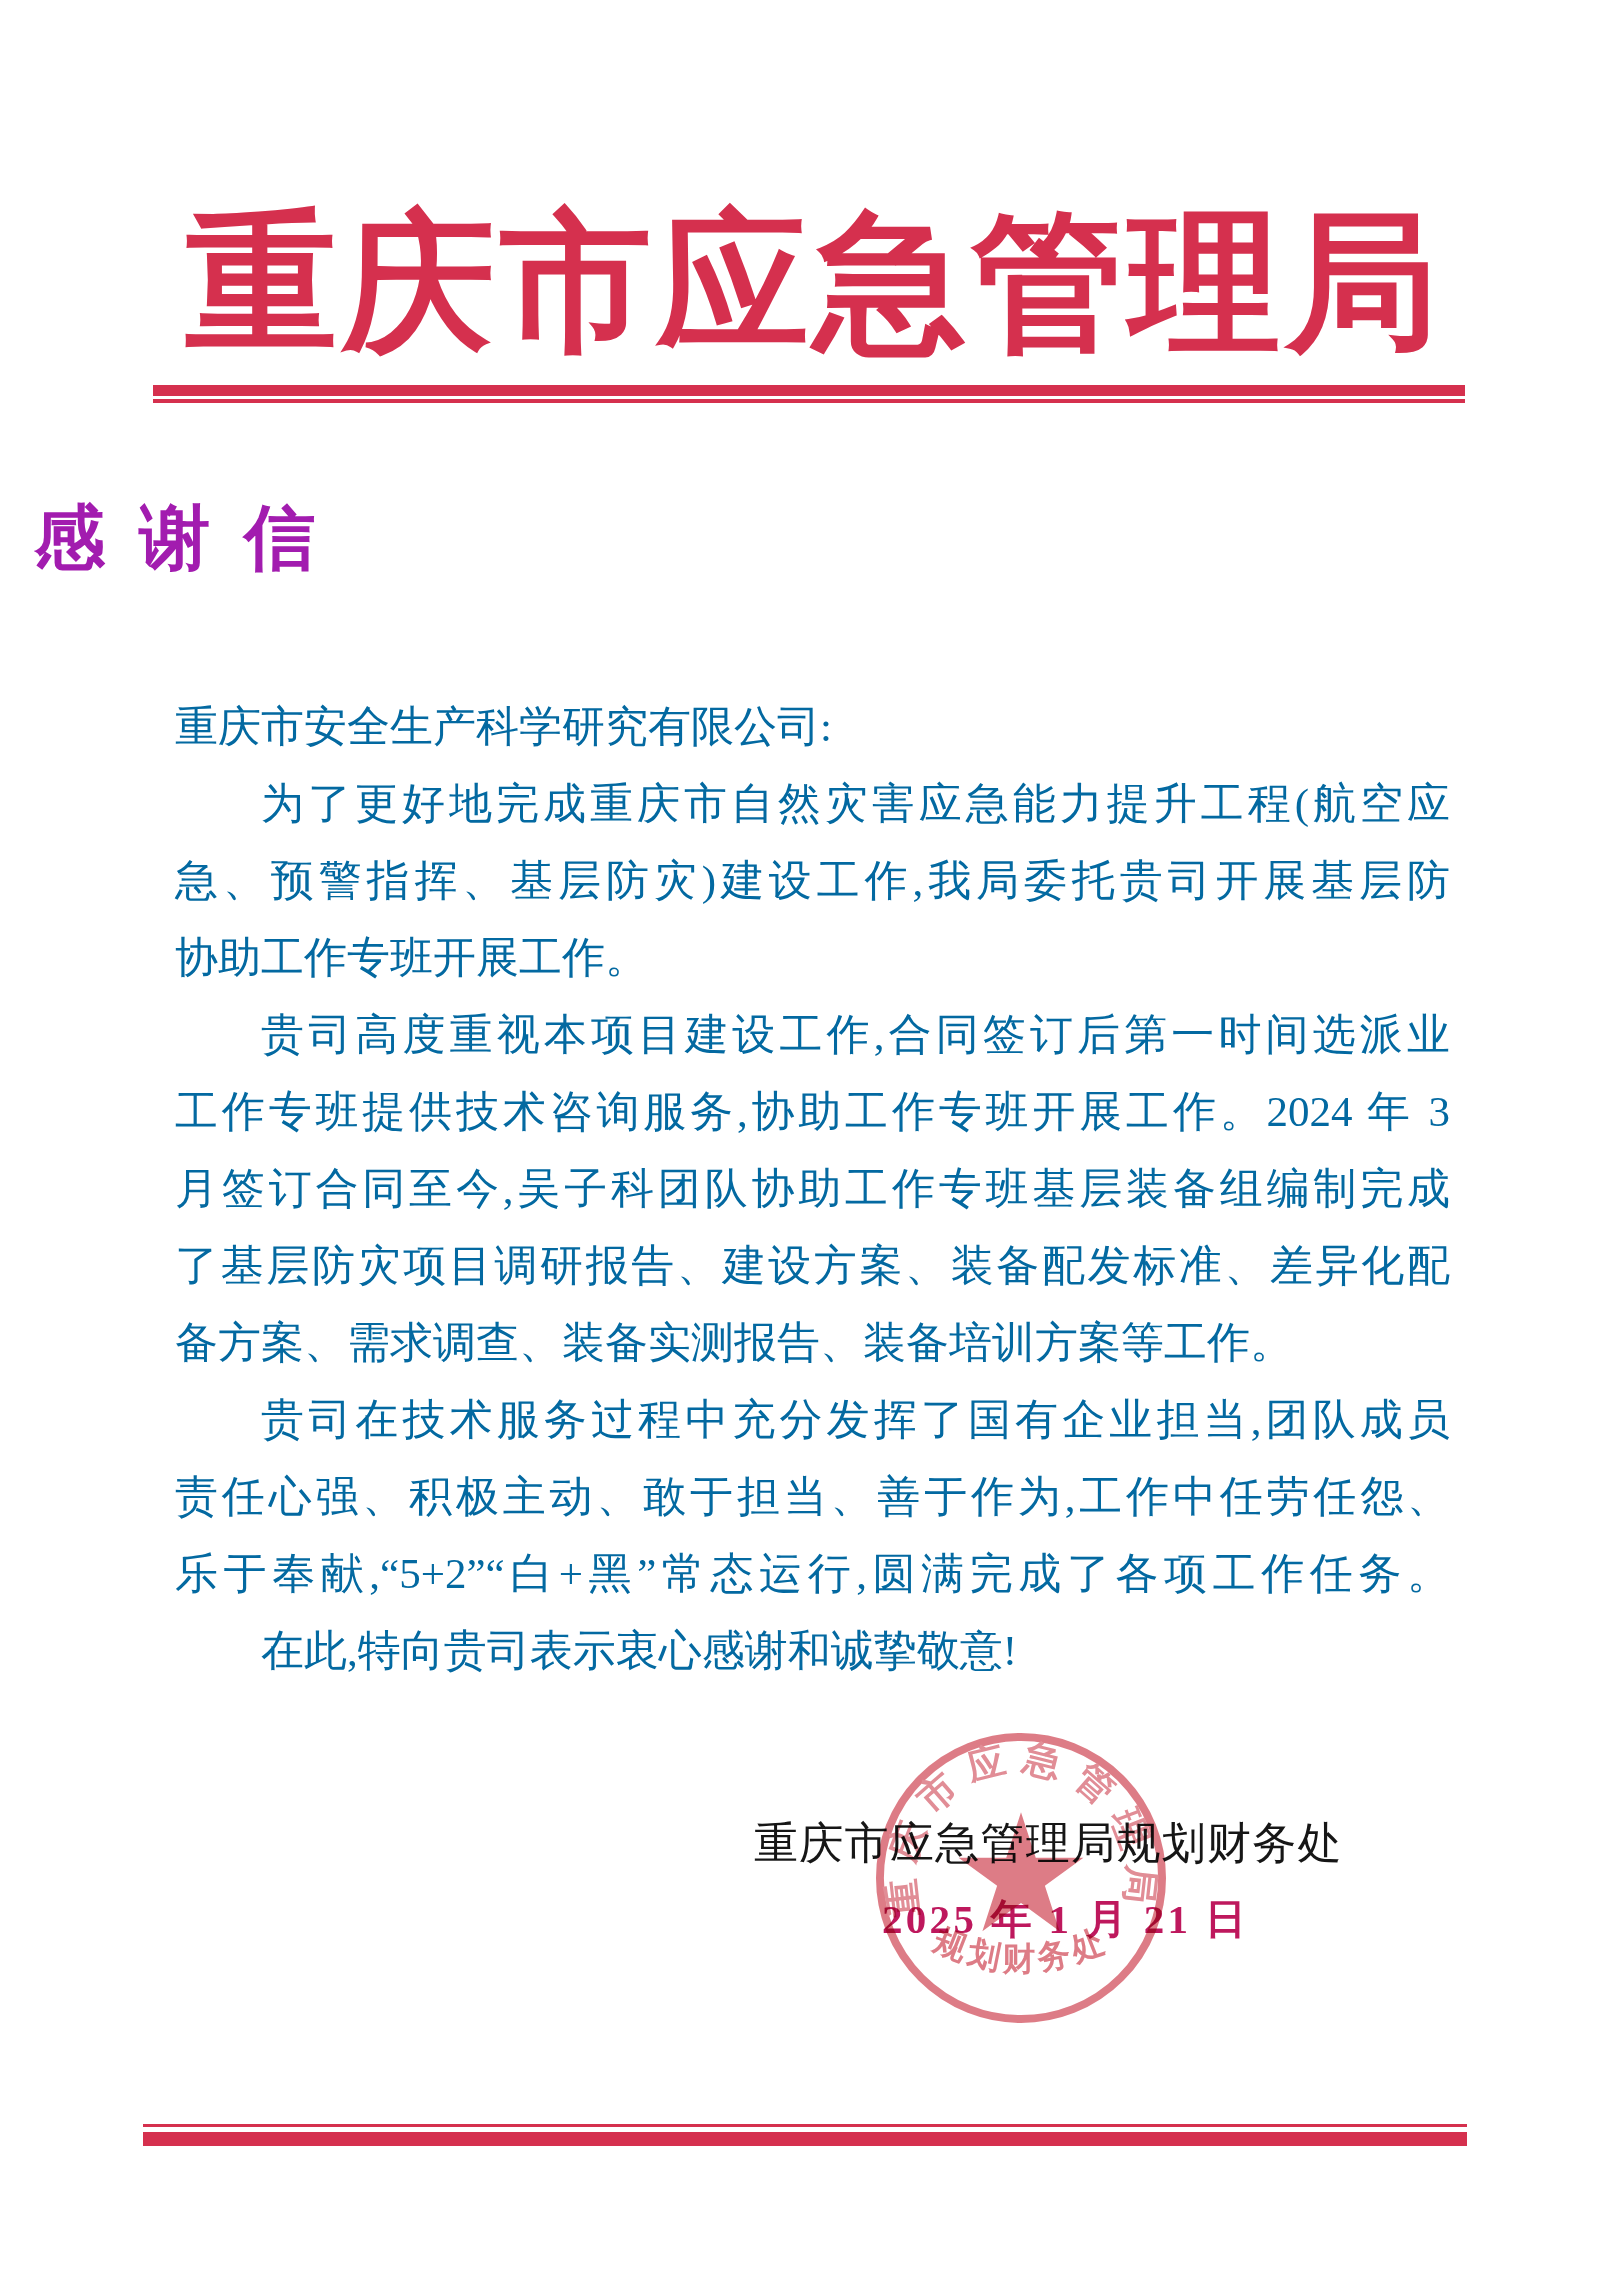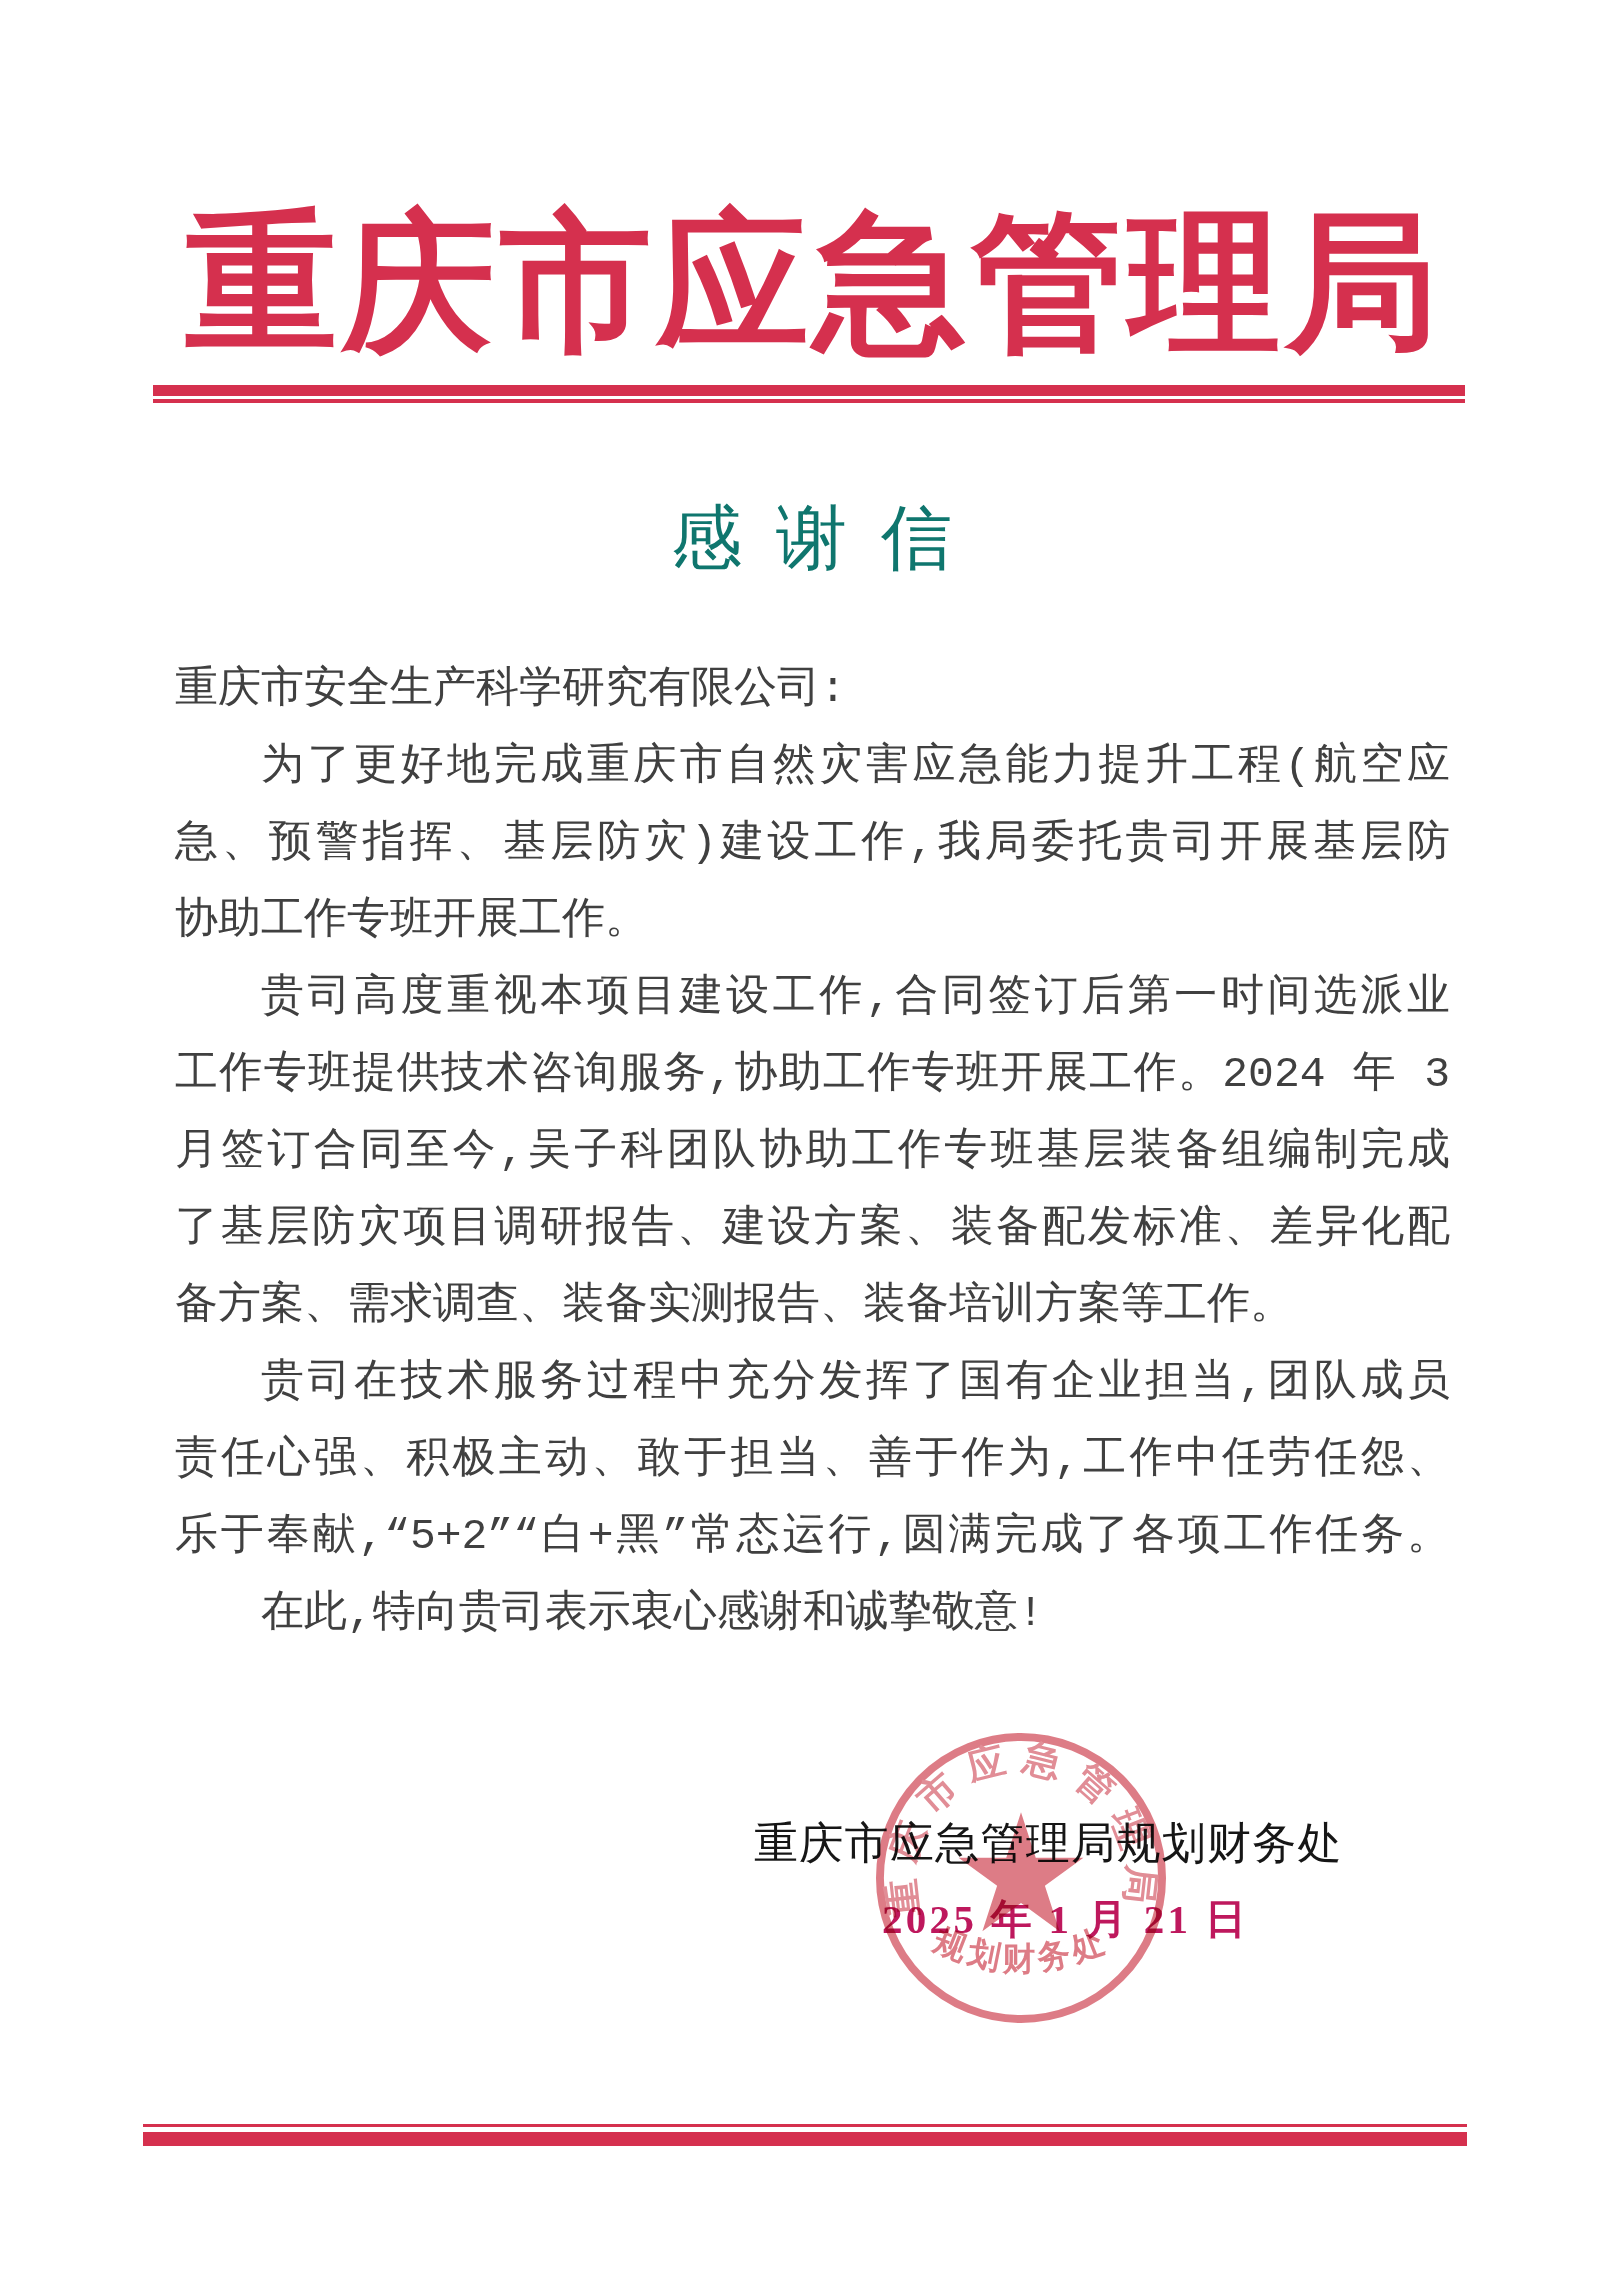--- a/index.html
+++ b/index.html
@@ -43,39 +43,38 @@
   .header-rule .rule-thick { height: 10.5px; background: var(--header-red, #d5304e); }
   .header-rule .rule-gap   { height: 3.9px; }
   .header-rule .rule-thin  { height: 3.3px;  background: var(--header-red, #d5304e); }
 
   
   .doc-title {
     position: absolute;
     top: 492px;
     left: 0;
     width: 100%;
-    text-align: center;
+    text-align: left;
     font-size: 71px;
     line-height: 92px;
-    font-weight: normal;
-    color: #0f766e;
+    font-weight: bold;
+    color: #a21caf;
     letter-spacing: 0.48em;
     text-indent: 0.48em;
     white-space: nowrap;
   }
 
   
   .body-block {
     position: absolute;
     left: 175px;
-    top: 651px;
+    top: 688px;
     width: 1275px;
     font-size: 43px;
-    color: #404040;
-    font-family: Liberation Mono, monospace;
+    color: #0369a1;
   }
   .line {
     line-height: 77px;
     text-align: justify;
     text-align-last: left;
   }
   .line.fill   { text-align-last: justify; }
   .line.indent { text-indent: 86px; }
 
   

